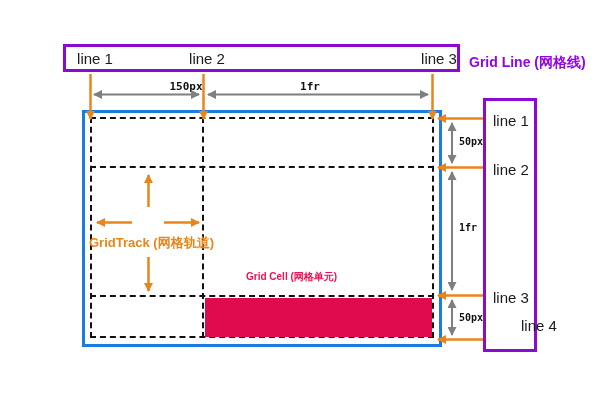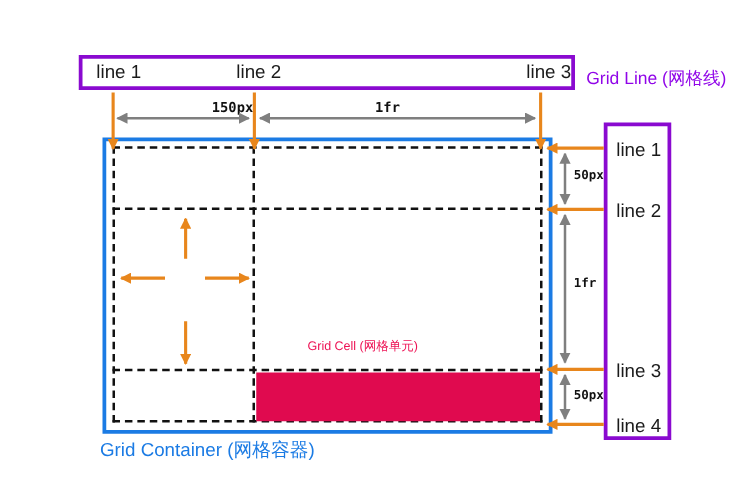--- a/index.html
+++ b/index.html
@@ -19,23 +19,23 @@
   .tl1{left:29px;} .tl2{left:141px;} .tl3{left:373px;}
   
   .right-box{
     position:absolute;left:483px;top:98px;width:54px;height:254px;
     box-sizing:border-box;border:3px solid var(--purple,#8a0ad0);background:#fff;
   }
   .right-box .rlabel{
     position:absolute;left:7px;transform:translateY(-50%);
     font-size:15px;color:var(--ink,#1a1a1a);white-space:nowrap;
   }
-  .rl1{top:19px;} .rl2{top:68px;} .rl3{top:196px;} .rl4{top:240px;}
+  .rl1{top:19px;} .rl2{top:68px;} .rl3{top:196px;} .rl4{top:224px;margin-left:28px;}
   
-  .cap{position:absolute;font-weight:normal;white-space:nowrap;}
+  .cap{position:absolute;font-weight:bold;white-space:nowrap;}
   .cap-gridline{left:469px;top:54px;font-size:14px;color:var(--purple_text,#9005e8);}
   .cap-container{left:80px;top:351px;font-size:15px;color:var(--blue,#1b7be4);}
   .cap-track{left:89px;top:234px;font-size:13px;color:var(--orange,#e8861c);}
   .cap-cell{left:246px;top:270px;font-size:10px;color:var(--pink_text,#ed1254);}
   
   .meas{
     position:absolute;transform:translate(-50%,-50%);
     font-family:"DejaVu Sans Mono", monospace;font-weight:bold;
     font-size:10px;color:#111;white-space:nowrap;
   }
@@ -78,22 +78,22 @@
   <span class="meas m-col1">150px</span>
   <span class="meas m-col2">1fr</span>
 
   <div class="container-box"></div>
   <div class="dash dash-outer"></div>
   <div class="dash dash-v"></div>
   <div class="dash dash-h1"></div>
   <div class="dash dash-h2"></div>
   <div class="pink-cell"></div>
 
+  <div class="cap cap-track">GridTrack (网格轨道)</div>
   <div class="cap cap-cell">Grid Cell (网格单元)</div>
-  <div class="cap cap-container">Grid Container (网格容器)</div>
 
   <div class="right-box">
     <span class="rlabel rl1">line 1</span>
     <span class="rlabel rl2">line 2</span>
     <span class="rlabel rl3">line 3</span>
     <span class="rlabel rl4">line 4</span>
   </div>
 
   <span class="meas m-row1">50px</span>
   <span class="meas m-row2">1fr</span>

